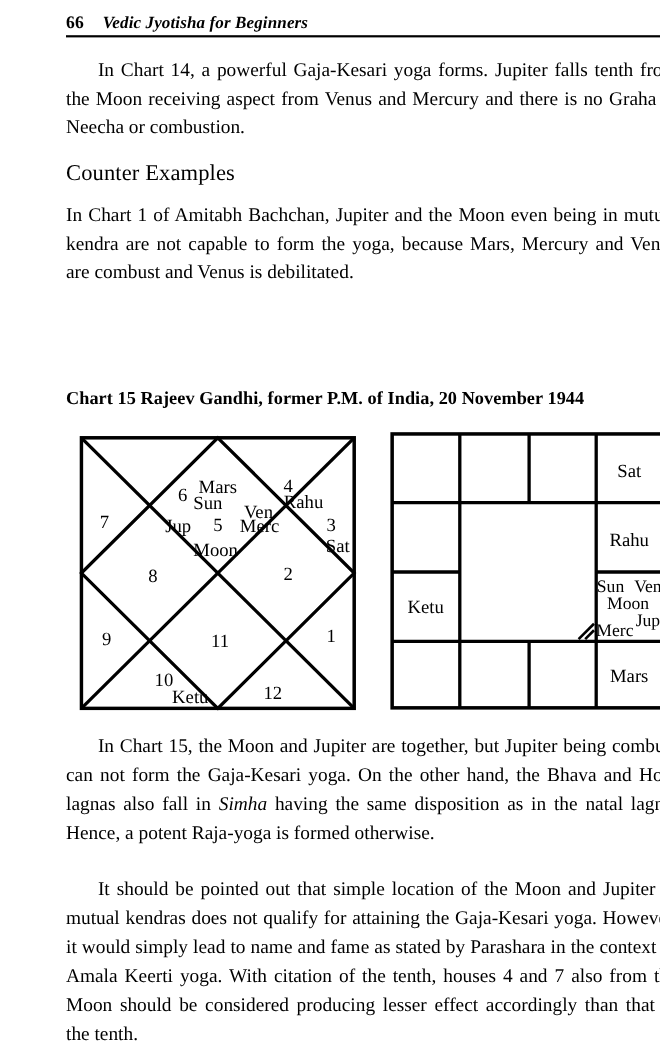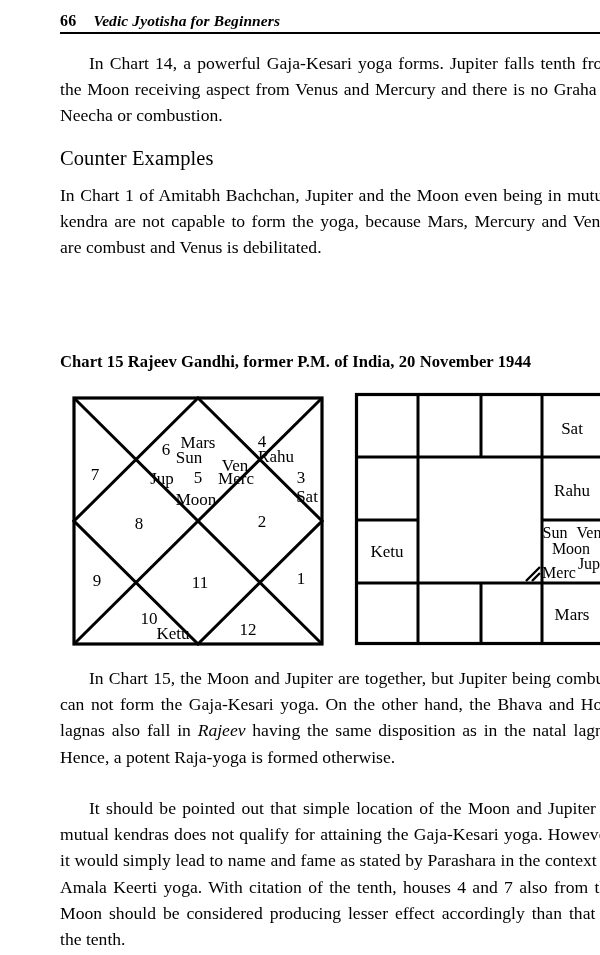--- a/index.html
+++ b/index.html
@@ -210,20 +210,20 @@
         <text class="s-pl-sm" x="217" y="162" text-anchor="middle">Moon</text>
         <text class="s-pl-sm" x="235" y="177" text-anchor="middle">Jup</text>
         <text class="s-pl-sm" x="205" y="186" text-anchor="middle">Merc</text>
         <text class="s-pl" x="33" y="165" text-anchor="middle">Ketu</text>
         <text class="s-pl" x="218" y="228" text-anchor="middle">Mars</text>
       </svg>
     </div>
   </div>
 
   <div class="col" style="top:665px;">
-    <p class="body indent"><span>In Chart 15, the Moon and Jupiter are together, but Jupiter being combust can not form the Gaja-Kesari yoga. On the other hand, the Bhava and Hora lagnas also fall in </span><em>Rajeev</em><span> having the same disposition as in the natal lagna. Hence, a potent Raja-yoga is formed otherwise.</span></p>
+    <p class="body indent"><span>In Chart 15, the Moon and Jupiter are together, but Jupiter being combust can not form the Gaja-Kesari yoga. On the other hand, the Bhava and Hora lagnas also fall in </span><em>Simha</em><span> having the same disposition as in the natal lagna. Hence, a potent Raja-yoga is formed otherwise.</span></p>
   </div>
 
   <div class="col" style="top:795px;">
     <p class="body indent">It should be pointed out that simple location of the Moon and Jupiter in mutual kendras does not qualify for attaining the Gaja-Kesari yoga. However, it would simply lead to name and fame as stated by Parashara in the context of Amala Keerti yoga. With citation of the tenth, houses 4 and 7 also from the Moon should be considered producing lesser effect accordingly than that in the tenth.</p>
   </div>
 
 </div>
 
 </body></html>

